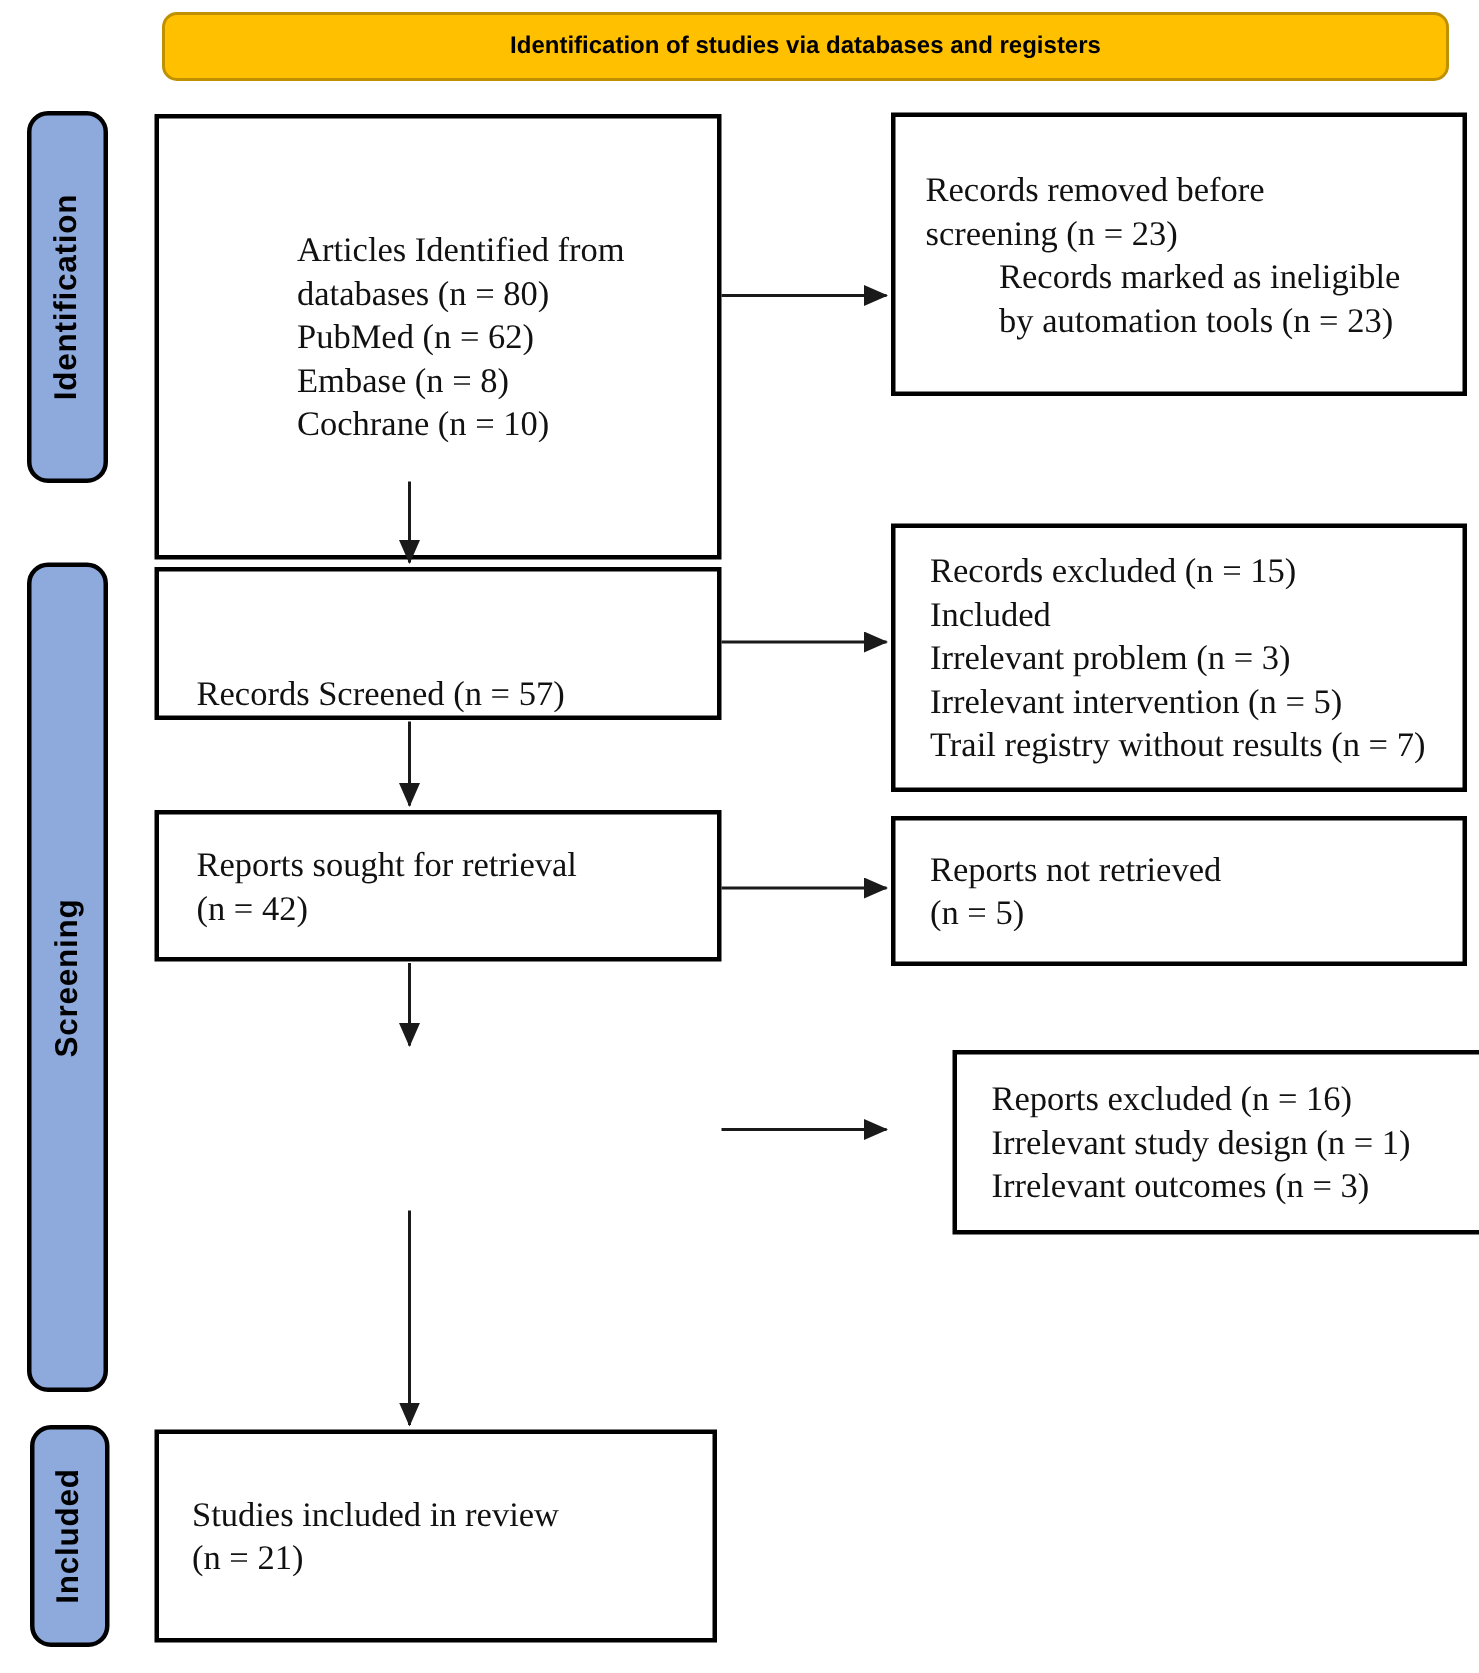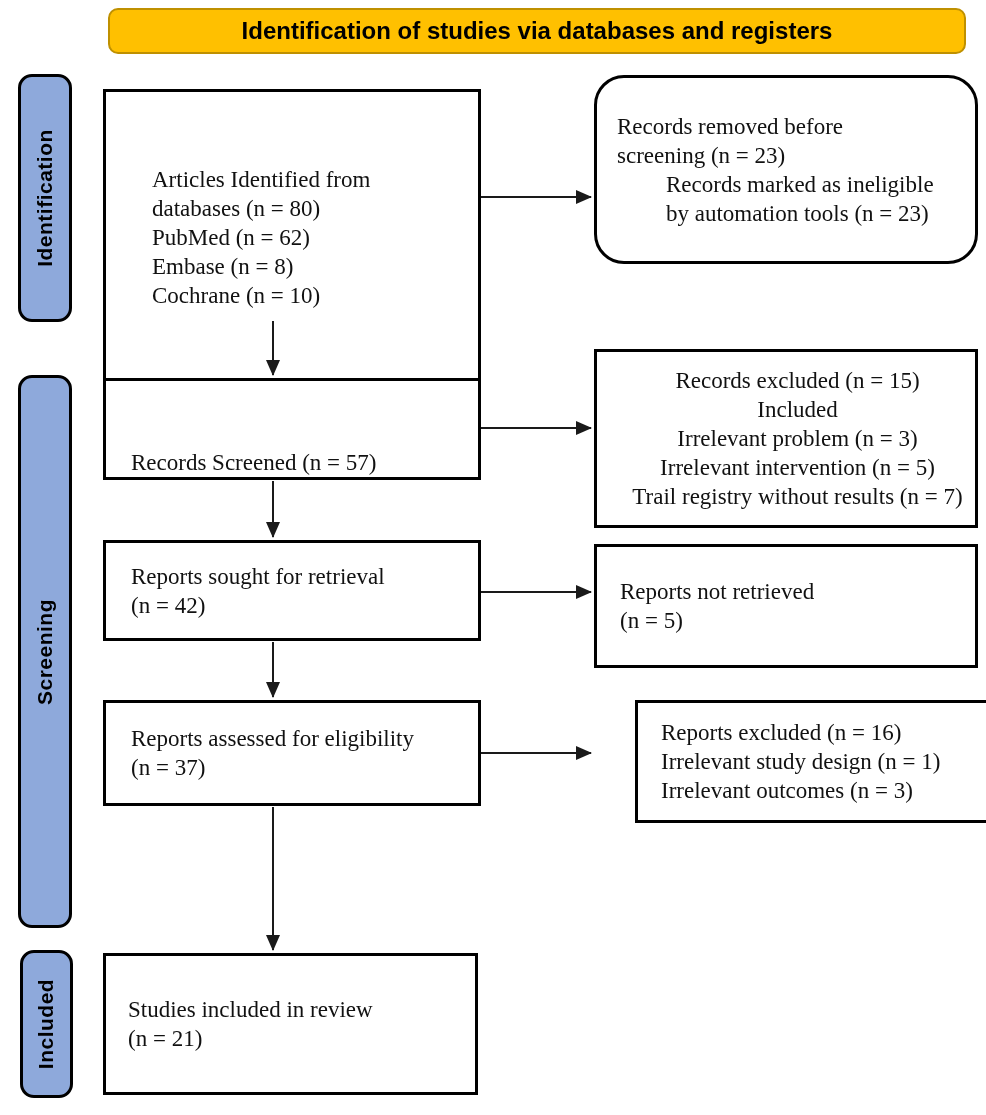--- a/index.html
+++ b/index.html
@@ -25,21 +25,21 @@
   .banner {
     position: absolute;
     left: 108px; top: 8px;
     width: 858px; height: 46px;
     background: var(--banner_fill);
     border: 2px solid var(--banner_border);
     border-radius: 10px;
     display: flex; align-items: center; justify-content: center;
     font-family: "Liberation Sans", sans-serif;
     font-weight: bold;
-    font-size: 24px;
+    font-size: 16px;
     color: #000000;
   }
 
   .side-label {
     position: absolute;
     background: var(--sidebar_fill);
     border: 3px solid #000000;
     border-radius: 14px;
     display: flex; align-items: center; justify-content: center;
     overflow: hidden;
@@ -64,30 +64,30 @@
     display: flex;
     flex-direction: column;
     justify-content: center;
     font-size: 23px;
     line-height: 29px;
   }
   .fbox .line { white-space: nowrap; }
   .fbox .line.indent { margin-left: 49px; }
 
   
-  .box-identified { left: 103px; top: 76px;  width: 378px; height: 297px; padding-left: 46px; margin-top: 13px; }
+  .box-identified { left: 103px; top: 76px;  width: 378px; height: 297px; padding-left: 92px; }
   .box-screened   { left: 103px; top: 378px; width: 378px; height: 102px; padding-left: 25px; justify-content: flex-end; }
   .box-sought     { left: 103px; top: 540px; width: 378px; height: 101px; padding-left: 25px; }
   .box-assessed   { left: 103px; top: 700px; width: 378px; height: 106px; padding-left: 25px; }
   .box-included   { left: 103px; top: 953px; width: 375px; height: 142px; padding-left: 22px; }
 
   
-  .box-removed        { left: 594px; top: 75px;  width: 384px; height: 189px; padding-left: 20px; border-radius: 30px; }
-  .box-rec-excluded   { left: 594px; top: 349px; width: 384px; height: 179px; padding-left: 23px; text-align: center; }
-  .box-not-retrieved  { left: 594px; top: 544px; width: 384px; height: 124px; padding-left: 23px; }
+  .box-removed        { left: 594px; top: 75px;  width: 384px; height: 189px; padding-left: 20px; }
+  .box-rec-excluded   { left: 594px; top: 349px; width: 384px; height: 179px; padding-left: 23px; }
+  .box-not-retrieved  { left: 594px; top: 544px; width: 384px; height: 100px; padding-left: 23px; }
   .box-rep-excluded   { left: 594px; top: 700px; width: 384px; height: 123px; padding-left: 23px; margin-left: 41px; }
 
   svg.arrows {
     position: absolute;
     left: 0; top: 0;
     width: 986px; height: 1115px;
     pointer-events: none;
   }
   svg.arrows line { stroke: var(--arrow); stroke-width: 2; }
   svg.arrows .head { fill: var(--arrow); }
@@ -121,24 +121,20 @@
 
   <div class="fbox box-screened">
     <div class="line">Records Screened (n = 57)</div>
   </div>
 
   <div class="fbox box-sought">
     <div class="line">Reports sought for retrieval</div>
     <div class="line">(n = 42)</div>
   </div>
 
-  <div class="fbox box-assessed">
-    <div class="line">Reports assessed for eligibility</div>
-    <div class="line">(n = 37)</div>
-  </div>
 
   <div class="fbox box-included">
     <div class="line">Studies included in review</div>
     <div class="line">(n = 21)</div>
   </div>
 
   <div class="fbox box-removed">
     <div class="line">Records removed before</div>
     <div class="line">screening (n = 23)</div>
     <div class="line indent">Records marked as ineligible</div>

